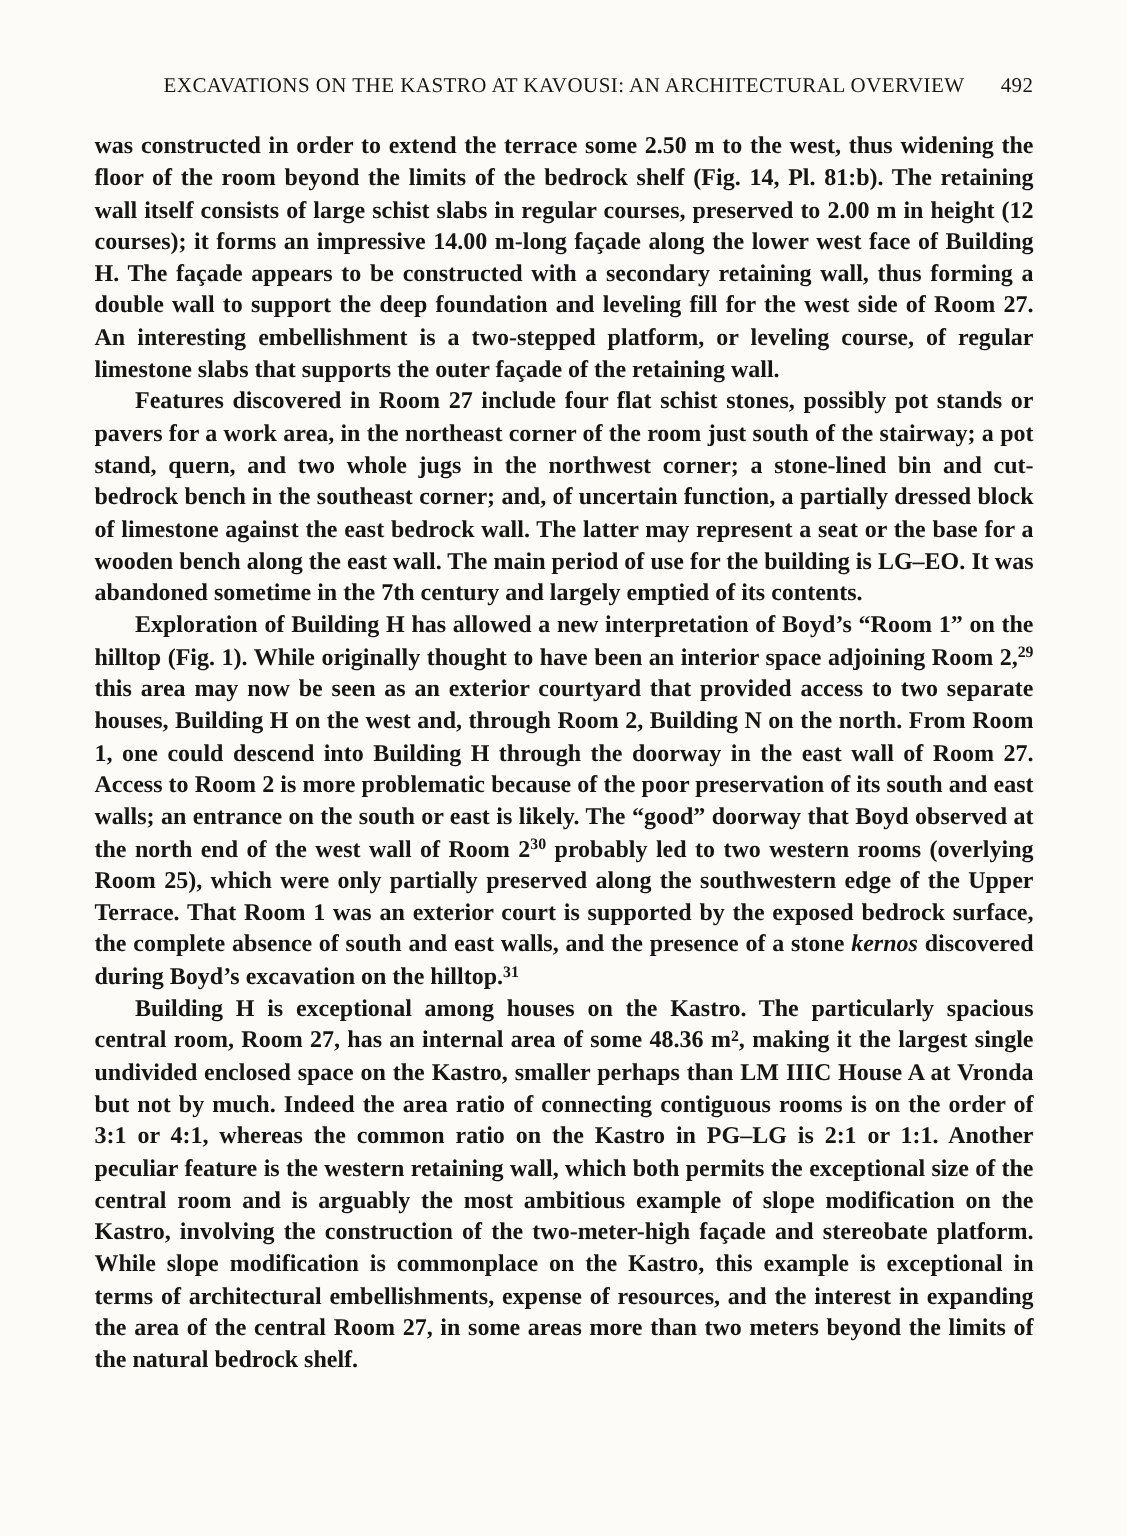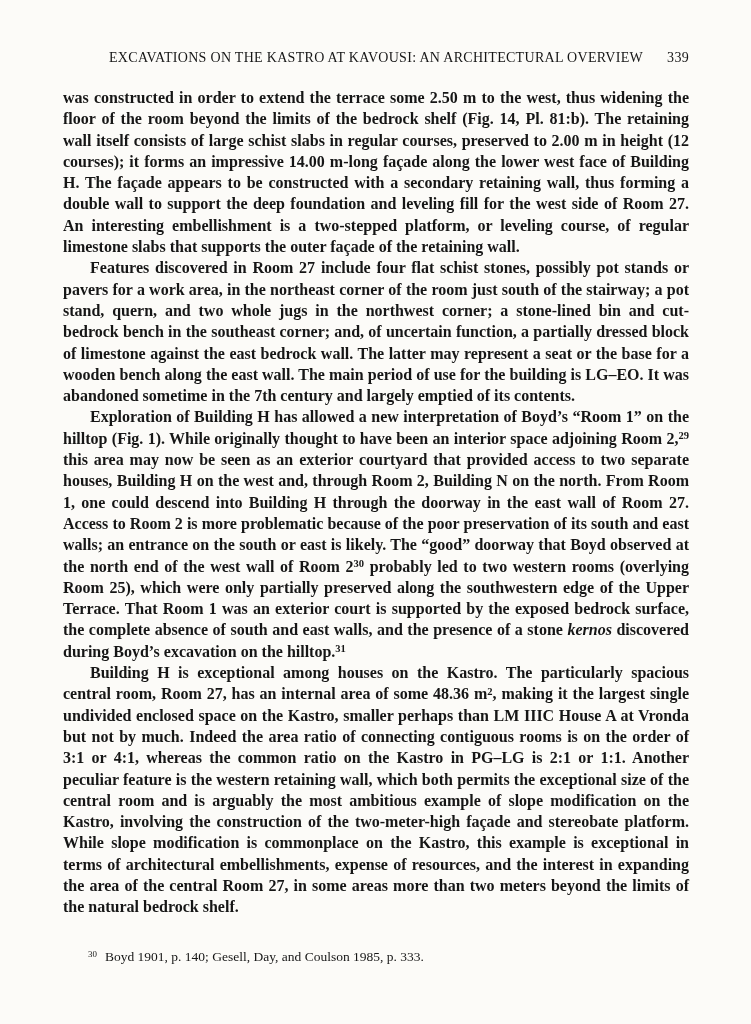--- a/index.html
+++ b/index.html
@@ -62,24 +62,23 @@
   .fn-num {
     margin-right: 8px;
   }
 </style>
 </head>
 <body>
 
 <div class="page">
   <div class="header">
     <span>EXCAVATIONS ON THE KASTRO AT KAVOUSI: AN ARCHITECTURAL OVERVIEW</span>
-    <span class="page-number">339</span>
+    <span class="page-number">492</span>
   </div>
   <div class="body-text">
       <p>was constructed in order to extend the terrace some 2.50 m to the west, thus widening the floor of the room beyond the limits of the bedrock shelf (Fig. 14, Pl. 81:b). The retaining wall itself consists of large schist slabs in regular courses, preserved to 2.00 m in height (12 courses); it forms an impressive 14.00 m-long façade along the lower west face of Building H. The façade appears to be constructed with a secondary retaining wall, thus forming a double wall to support the deep foundation and leveling fill for the west side of Room 27. An interesting embellishment is a two-stepped platform, or leveling course, of regular limestone slabs that supports the outer façade of the retaining wall.</p>
       <p class="indent">Features discovered in Room 27 include four flat schist stones, possibly pot stands or pavers for a work area, in the northeast corner of the room just south of the stairway; a pot stand, quern, and two whole jugs in the northwest corner; a stone-lined bin and cut-bedrock bench in the southeast corner; and, of uncertain function, a partially dressed block of limestone against the east bedrock wall. The latter may represent a seat or the base for a wooden bench along the east wall. The main period of use for the building is LG–EO. It was abandoned sometime in the 7th century and largely emptied of its contents.</p>
       <p class="indent">Exploration of Building H has allowed a new interpretation of Boyd’s “Room 1” on the hilltop (Fig. 1). While originally thought to have been an interior space adjoining Room 2,<sup>29</sup> this area may now be seen as an exterior courtyard that provided access to two separate houses, Building H on the west and, through Room 2, Building N on the north. From Room 1, one could descend into Building H through the doorway in the east wall of Room 27. Access to Room 2 is more problematic because of the poor preservation of its south and east walls; an entrance on the south or east is likely. The “good” doorway that Boyd observed at the north end of the west wall of Room 2<sup>30</sup> probably led to two western rooms (overlying Room 25), which were only partially preserved along the southwestern edge of the Upper Terrace. That Room 1 was an exterior court is supported by the exposed bedrock surface, the complete absence of south and east walls, and the presence of a stone <i>kernos</i> discovered during Boyd’s excavation on the hilltop.<sup>31</sup></p>
       <p class="indent">Building H is exceptional among houses on the Kastro. The particularly spacious central room, Room 27, has an internal area of some 48.36 m<sup>2</sup>, making it the largest single undivided enclosed space on the Kastro, smaller perhaps than LM IIIC House A at Vronda but not by much. Indeed the area ratio of connecting contiguous rooms is on the order of 3:1 or 4:1, whereas the common ratio on the Kastro in PG–LG is 2:1 or 1:1. Another peculiar feature is the western retaining wall, which both permits the exceptional size of the central room and is arguably the most ambitious example of slope modification on the Kastro, involving the construction of the two-meter-high façade and stereobate platform. While slope modification is commonplace on the Kastro, this example is exceptional in terms of architectural embellishments, expense of resources, and the interest in expanding the area of the central Room 27, in some areas more than two meters beyond the limits of the natural bedrock shelf.</p>
     </div>
   <div class="footnotes">
-      <p><sup class="fn-num">30</sup>Boyd 1901, p. 140; Gesell, Day, and Coulson 1985, p. 333.</p>
     </div>
 </div>
 
 </body></html>

